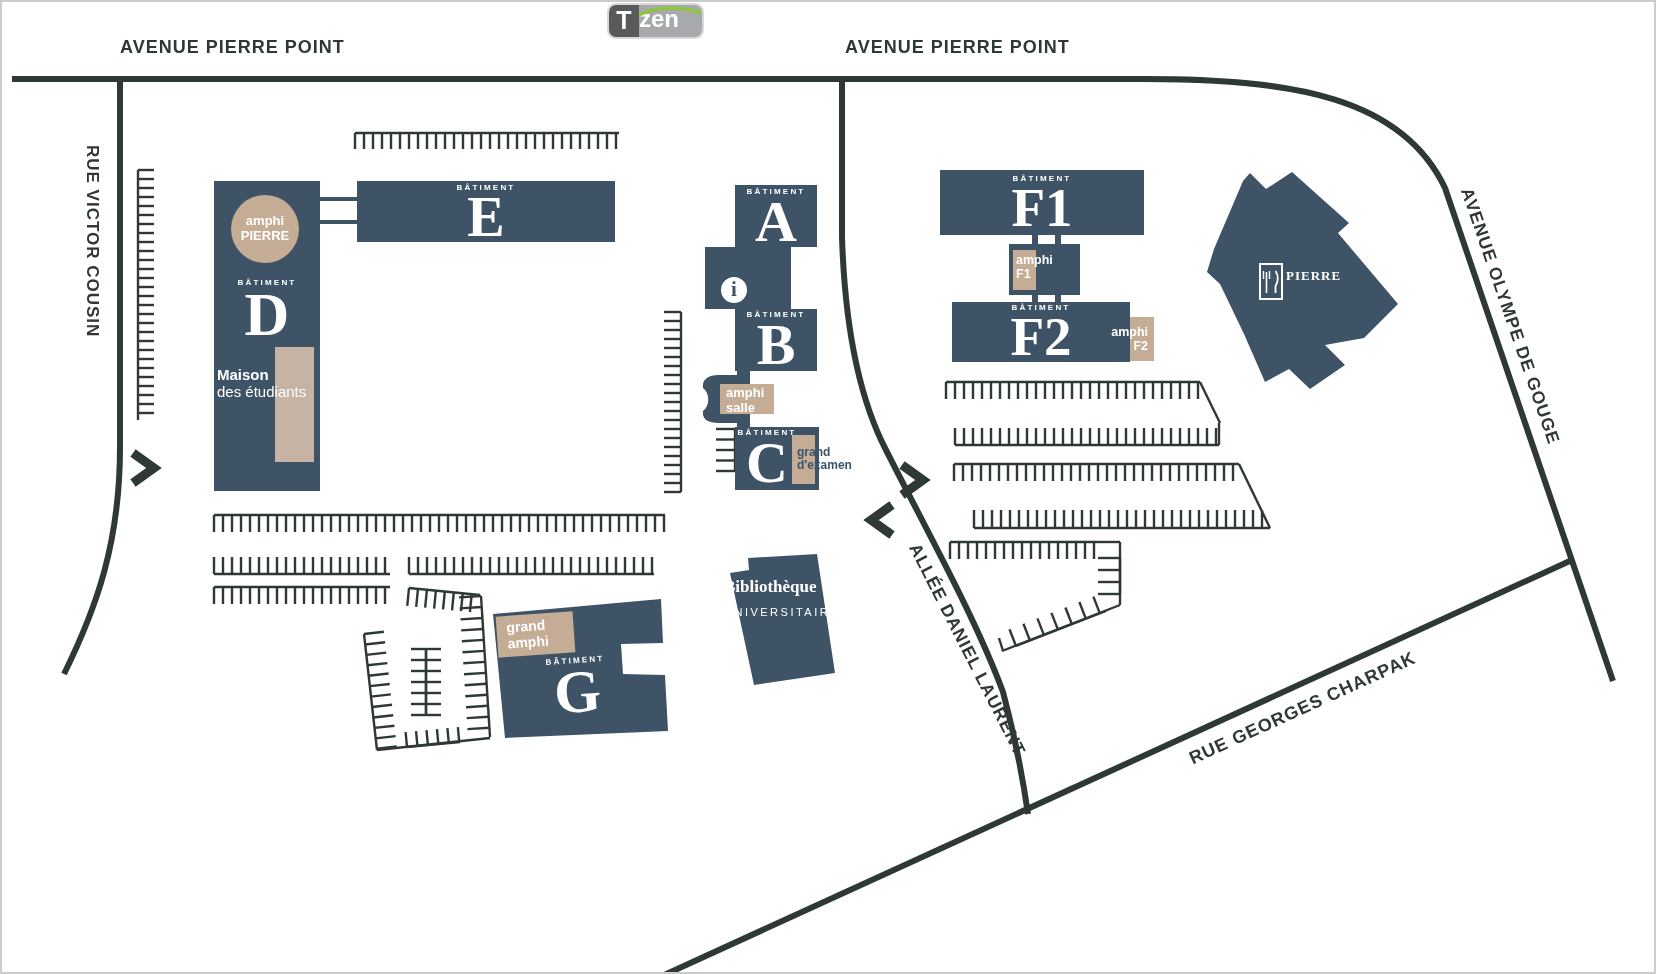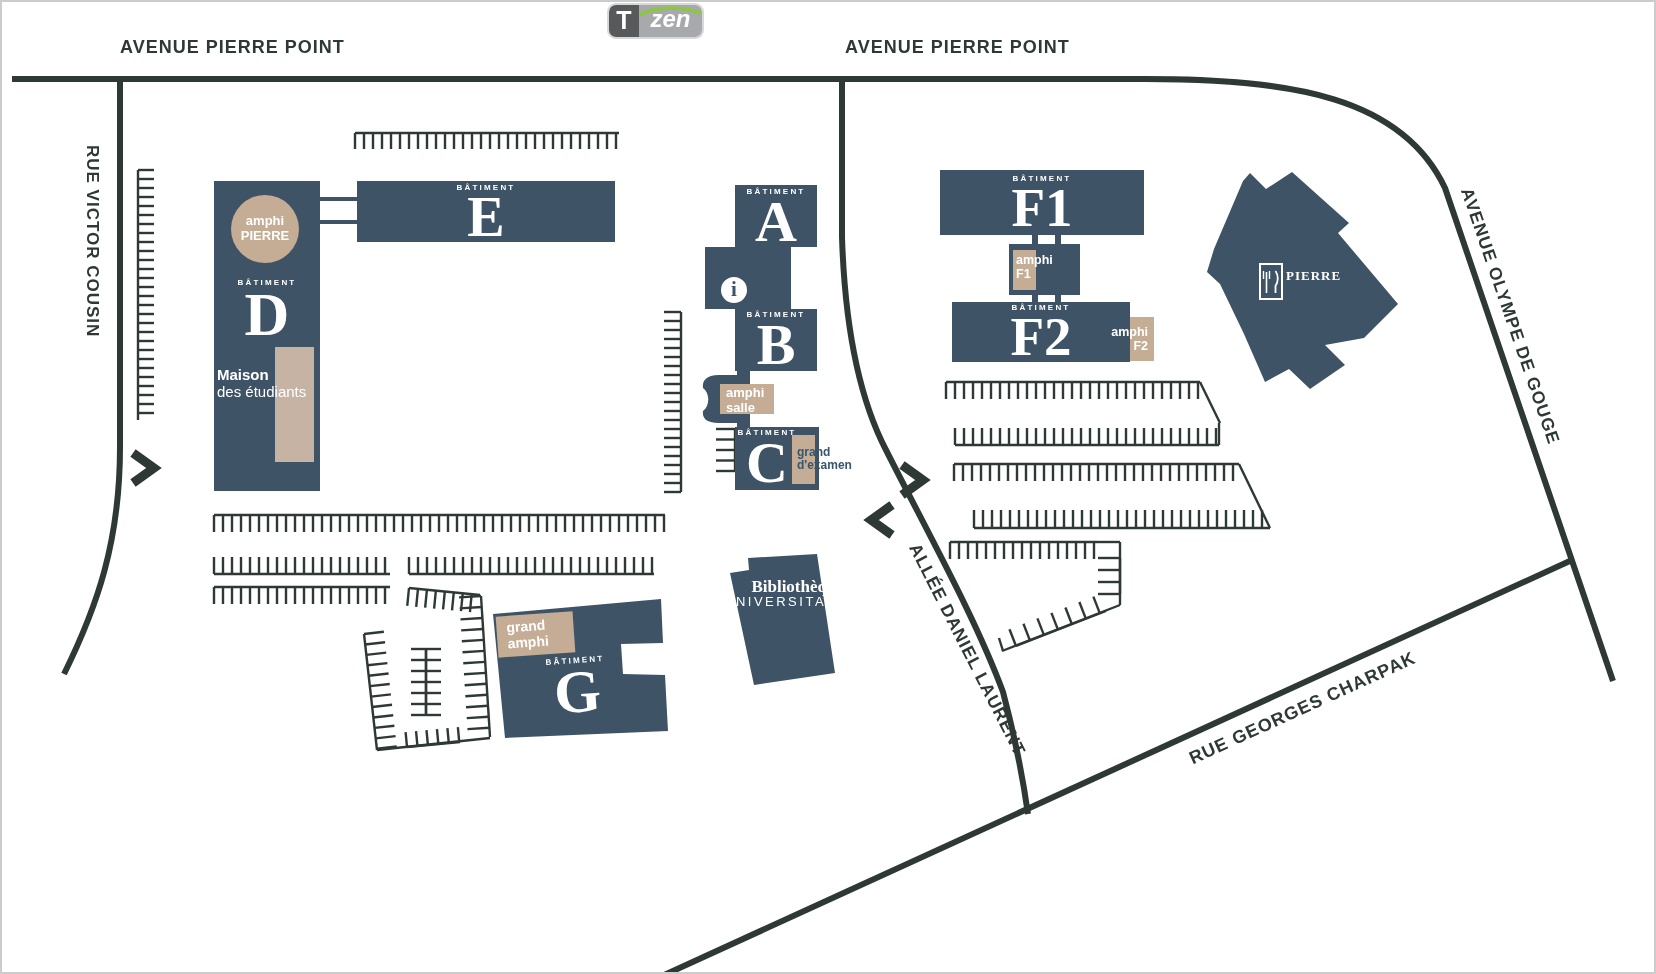--- a/index.html
+++ b/index.html
@@ -18,25 +18,25 @@
         border-radius:50%;background:#fff;color:#3e5366;font-family:"Liberation Serif",serif;
         font-weight:bold;font-size:21px;text-align:center;line-height:25px;}
   .seramy{position:absolute;left:229px;top:193px;width:68px;height:68px;border-radius:50%;
           background:#c4ac95;color:#fff;font-weight:bold;font-size:13px;text-align:center;
           padding-top:0;display:flex;flex-direction:column;justify-content:center;line-height:1.15;}
   .logo{position:absolute;left:607px;top:3px;width:93px;height:32px;border-radius:7px;overflow:hidden;
         display:flex;box-shadow:0 0 0 2px #d8d8d8;}
   .logo .lt{width:30px;background:#58595b;color:#fff;font-weight:bold;font-size:25px;
             text-align:center;line-height:30px;}
   .logo .lz{flex:1;background:#a7a9ac;color:#fff;font-weight:bold;font-size:24px;
-            text-align:center;line-height:28px;position:relative;font-style:italic;}
+            text-align:left;line-height:28px;position:relative;}
   .logo svg{position:absolute;left:0;top:0;}
-  .bib{position:absolute;left:722px;top:576px;width:120px;text-align:right;color:#fff;line-height:1;}
+  .bib{position:absolute;left:722px;top:576px;width:120px;text-align:left;color:#fff;line-height:1;}
   .bib .l1{font-family:"Liberation Serif",serif;font-weight:bold;font-size:17px;}
-  .bib .l2{font-size:13px;letter-spacing:2.5px;margin-top:0;}
+  .bib .l2{font-size:11px;letter-spacing:2.5px;margin-top:12px;}
   .crous-txt{position:absolute;left:1284px;top:266px;color:#fff;font-family:"Liberation Serif",serif;
              font-weight:bold;font-size:13px;letter-spacing:1px;}
 </style>
 </head>
 <body>
 
 <div class="map">
 
   <svg id="base" width="1656" height="974" viewBox="0 0 1656 974">
 

